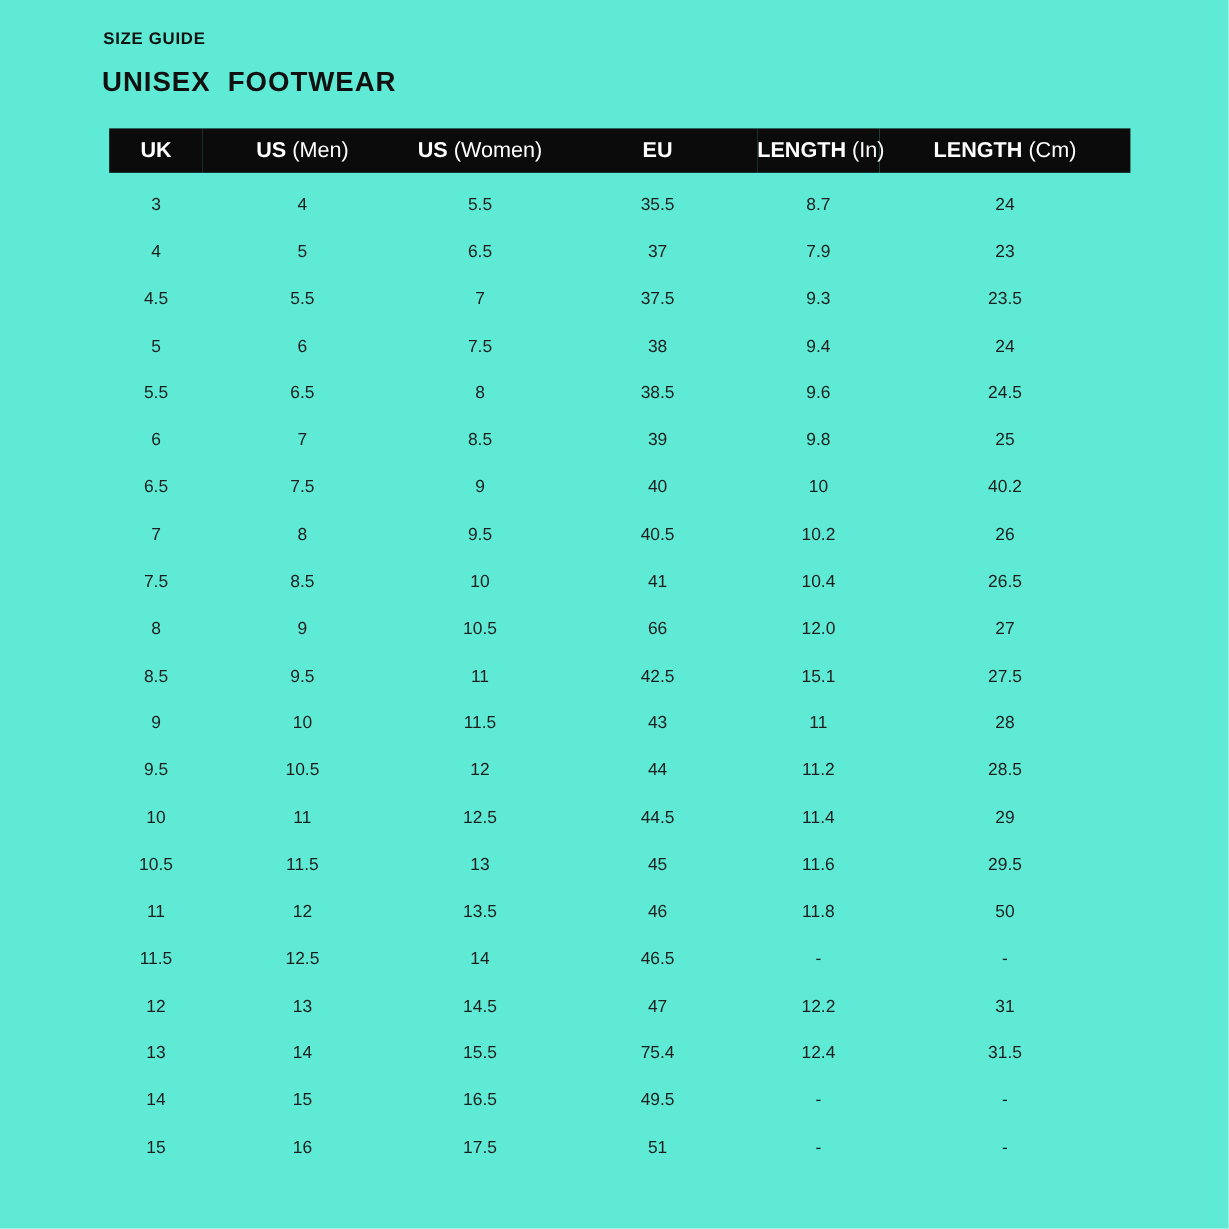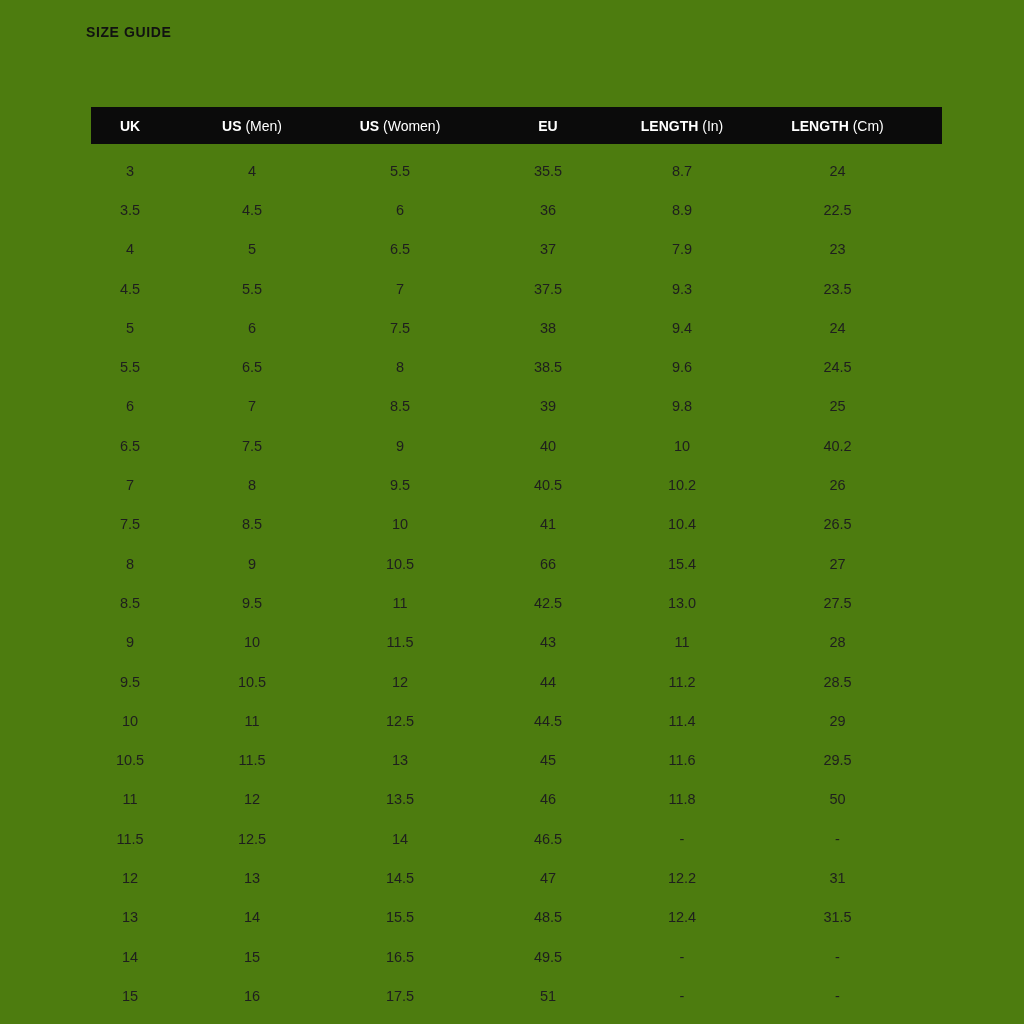--- a/index.html
+++ b/index.html
@@ -5,21 +5,21 @@
   html, body {
     margin: 0;
     padding: 0;
     background: #ffffff;
     font-family: "Liberation Sans", sans-serif;
   }
   .page {
     position: relative;
     width: 1024px;
     height: 1024px;
-    background: #4d7c0f;
+    background: #5eead4;
     overflow: hidden;
   }
   .eyebrow {
     position: absolute;
     left: 86px;
     top: 24px;
     font-size: 14px;
     font-weight: 700;
     letter-spacing: 0.6px;
     color: #111111;
@@ -39,21 +39,21 @@
     left: 91px;
     top: 107px;
     width: 851px;
     border-collapse: collapse;
     table-layout: fixed;
   }
   table.size-table thead th {
     background: #0b0b0b;
     color: #ffffff;
     height: 37px;
-    font-size: 14px;
+    font-size: 18px;
     font-weight: 400;
     text-align: center;
     vertical-align: middle;
     padding: 0;
     white-space: nowrap;
   }
   table.size-table thead th .b {
     font-weight: 700;
   }
   table.size-table tbody tr:first-child td {
@@ -68,20 +68,21 @@
     padding: 0;
   }
 </style>
 </head>
 <body>
 
 <div class="page">
 
   <div class="eyebrow">SIZE GUIDE</div>
 
+  <div class="title">UNISEX  FOOTWEAR</div>
 
   <table class="size-table">
     <colgroup>
       <col style="width:78px">
       <col style="width:166px">
       <col style="width:130px">
       <col style="width:166px">
       <col style="width:102px">
       <col style="width:209px">
     </colgroup>
@@ -98,28 +99,20 @@
     <tbody>
         <tr>
           <td>3</td>
           <td>4</td>
           <td>5.5</td>
           <td>35.5</td>
           <td>8.7</td>
           <td>24</td>
         </tr>
         <tr>
-          <td>3.5</td>
-          <td>4.5</td>
-          <td>6</td>
-          <td>36</td>
-          <td>8.9</td>
-          <td>22.5</td>
-        </tr>
-        <tr>
           <td>4</td>
           <td>5</td>
           <td>6.5</td>
           <td>37</td>
           <td>7.9</td>
           <td>23</td>
         </tr>
         <tr>
           <td>4.5</td>
           <td>5.5</td>
@@ -174,29 +167,29 @@
           <td>10</td>
           <td>41</td>
           <td>10.4</td>
           <td>26.5</td>
         </tr>
         <tr>
           <td>8</td>
           <td>9</td>
           <td>10.5</td>
           <td>66</td>
-          <td>15.4</td>
+          <td>12.0</td>
           <td>27</td>
         </tr>
         <tr>
           <td>8.5</td>
           <td>9.5</td>
           <td>11</td>
           <td>42.5</td>
-          <td>13.0</td>
+          <td>15.1</td>
           <td>27.5</td>
         </tr>
         <tr>
           <td>9</td>
           <td>10</td>
           <td>11.5</td>
           <td>43</td>
           <td>11</td>
           <td>28</td>
         </tr>
@@ -245,21 +238,21 @@
           <td>13</td>
           <td>14.5</td>
           <td>47</td>
           <td>12.2</td>
           <td>31</td>
         </tr>
         <tr>
           <td>13</td>
           <td>14</td>
           <td>15.5</td>
-          <td>48.5</td>
+          <td>75.4</td>
           <td>12.4</td>
           <td>31.5</td>
         </tr>
         <tr>
           <td>14</td>
           <td>15</td>
           <td>16.5</td>
           <td>49.5</td>
           <td>-</td>
           <td>-</td>

